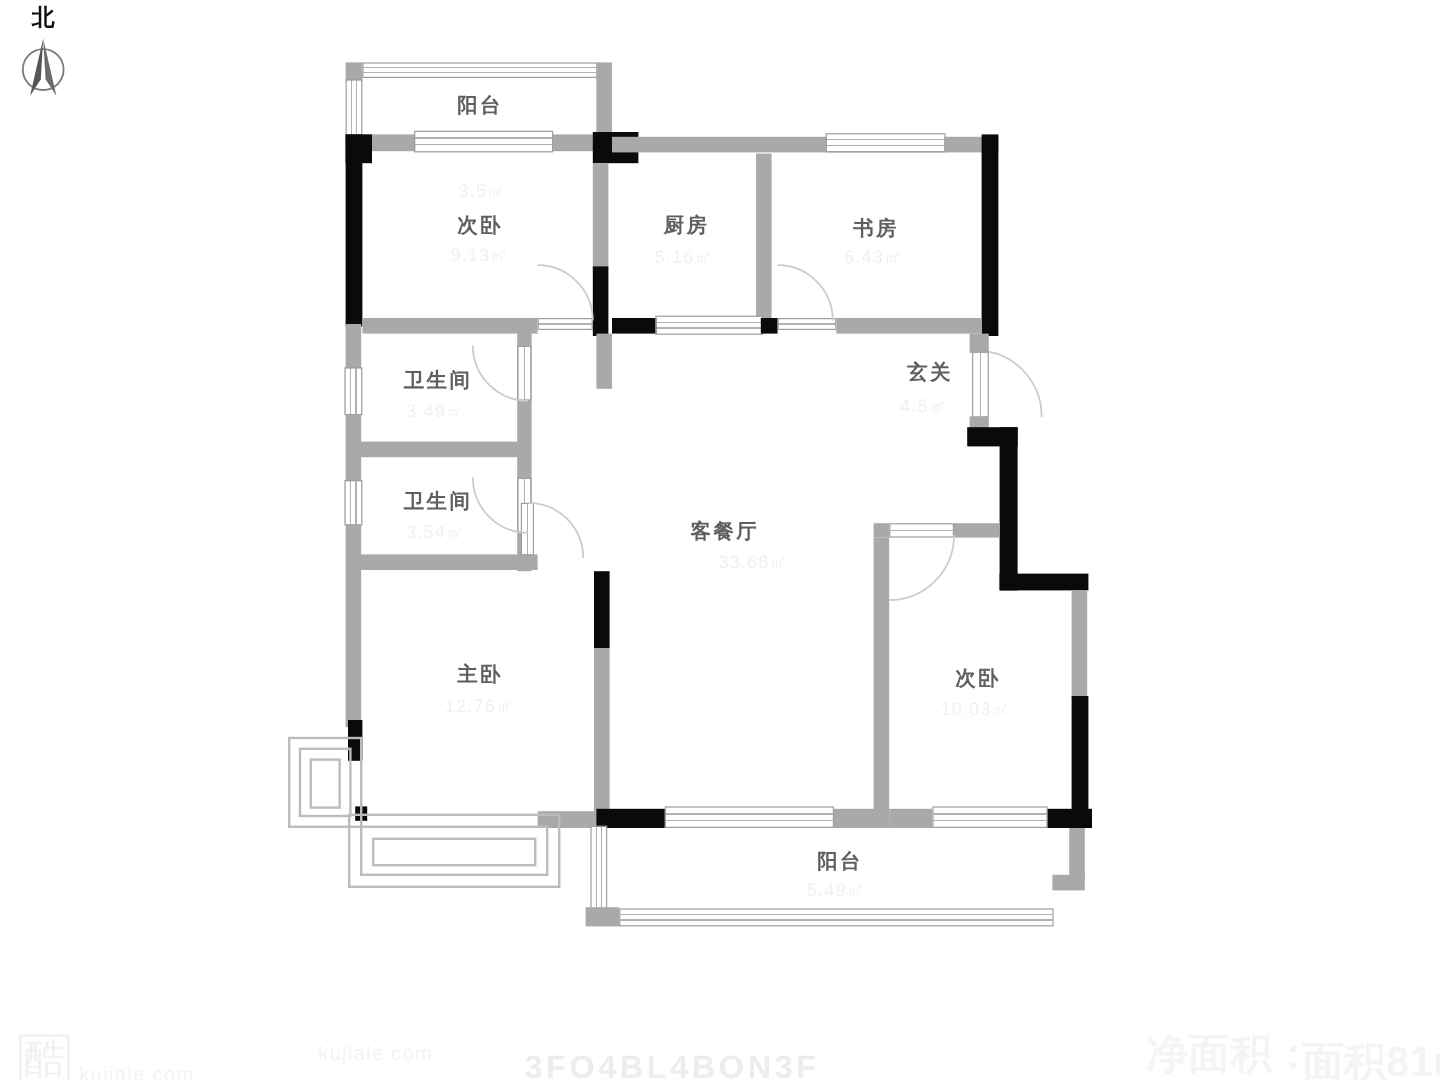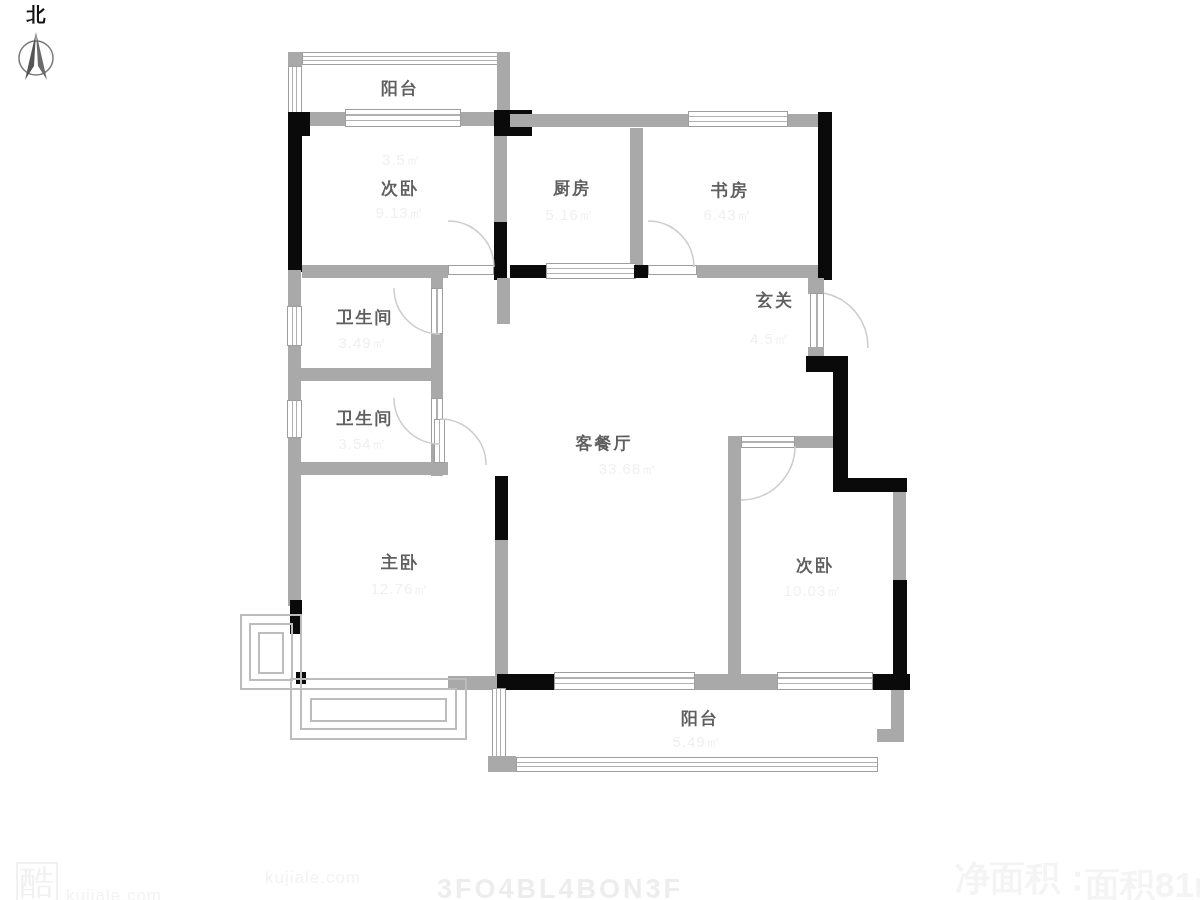--- a/index.html
+++ b/index.html
@@ -141,21 +141,21 @@
 
   <div class="room-label" style="left:730px;top:190px">书房</div>
   <div class="room-area" style="left:728px;top:215px">6.43㎡</div>
 
   <div class="room-label" style="left:365px;top:317px">卫生间</div>
   <div class="room-area" style="left:363px;top:343px">3.49㎡</div>
 
   <div class="room-label" style="left:365px;top:418px">卫生间</div>
   <div class="room-area" style="left:363px;top:444px">3.54㎡</div>
 
-  <div class="room-label" style="left:775px;top:300px">玄关</div>
+  <div class="room-label" style="left:775px;top:310px">玄关</div>
   <div class="room-area" style="left:770px;top:339px">4.5㎡</div>
 
   <div class="room-label" style="left:604px;top:443px">客餐厅</div>
   <div class="room-area" style="left:628px;top:469px">33.68㎡</div>
 
   <div class="room-label" style="left:400px;top:562px">主卧</div>
   <div class="room-area" style="left:400px;top:589px">12.76㎡</div>
 
   <div class="room-label" style="left:815px;top:565px">次卧</div>
   <div class="room-area" style="left:813px;top:591px">10.03㎡</div>

